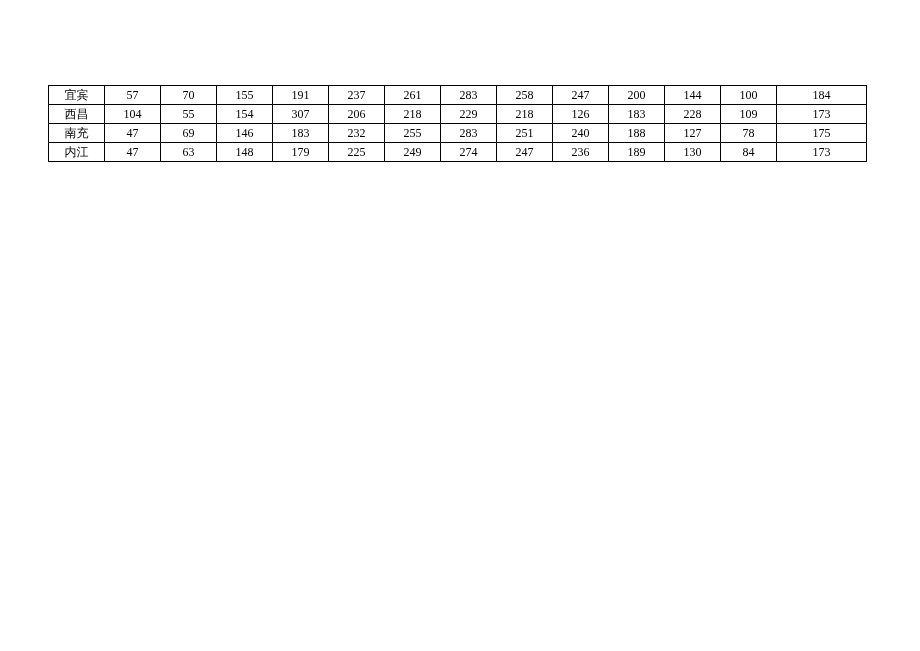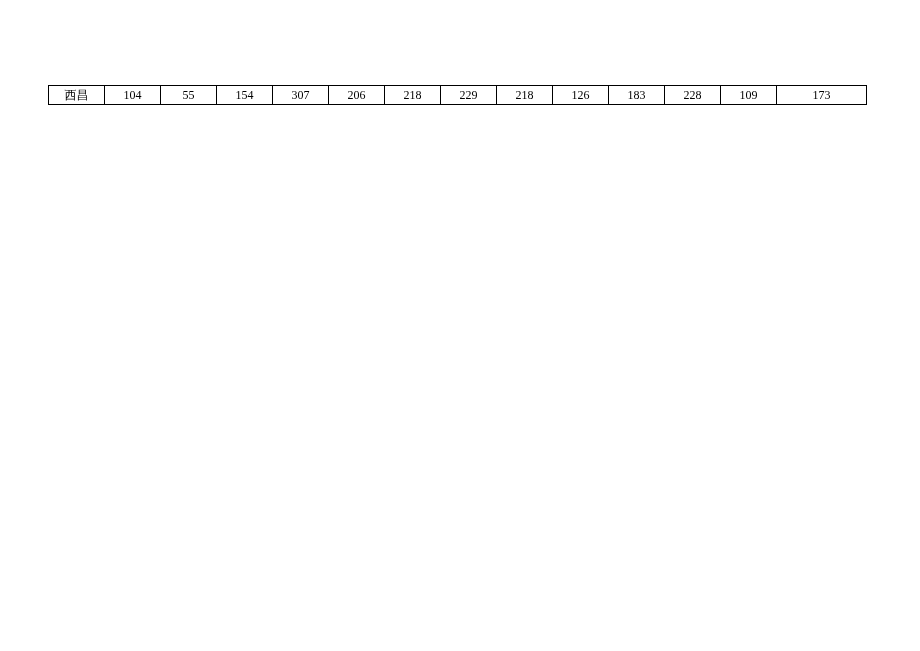--- a/index.html
+++ b/index.html
@@ -50,30 +50,78 @@
         <col class="col-num">
         <col class="col-num">
       <col class="col-num">
         <col class="col-num">
         <col class="col-num">
         <col class="col-num">
       <col class="col-last">
     </colgroup>
     <tbody>
       <tr>
+        <td>宜宾</td>
+        <td>57</td>
+        <td>70</td>
+        <td>155</td>
+        <td>191</td>
+        <td>237</td>
+        <td>261</td>
+        <td>283</td>
+        <td>258</td>
+        <td>247</td>
+        <td>200</td>
+        <td>144</td>
+        <td>100</td>
+        <td>184</td>
+      </tr>
+      <tr>
         <td>西昌</td>
         <td>104</td>
         <td>55</td>
         <td>154</td>
         <td>307</td>
         <td>206</td>
         <td>218</td>
         <td>229</td>
         <td>218</td>
         <td>126</td>
         <td>183</td>
         <td>228</td>
         <td>109</td>
         <td>173</td>
       </tr>
+      <tr>
+        <td>南充</td>
+        <td>47</td>
+        <td>69</td>
+        <td>146</td>
+        <td>183</td>
+        <td>232</td>
+        <td>255</td>
+        <td>283</td>
+        <td>251</td>
+        <td>240</td>
+        <td>188</td>
+        <td>127</td>
+        <td>78</td>
+        <td>175</td>
+      </tr>
+      <tr>
+        <td>内江</td>
+        <td>47</td>
+        <td>63</td>
+        <td>148</td>
+        <td>179</td>
+        <td>225</td>
+        <td>249</td>
+        <td>274</td>
+        <td>247</td>
+        <td>236</td>
+        <td>189</td>
+        <td>130</td>
+        <td>84</td>
+        <td>173</td>
+      </tr>
     </tbody>
   </table>
 </div>
 
 </body></html>

